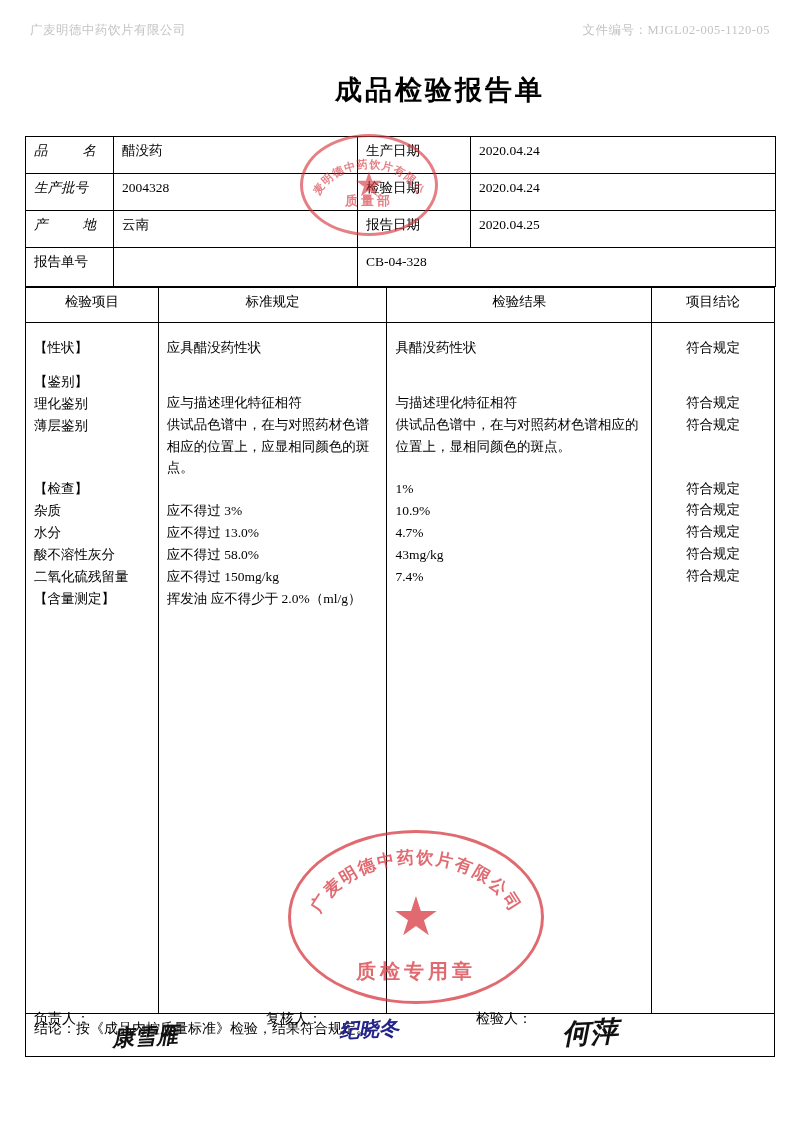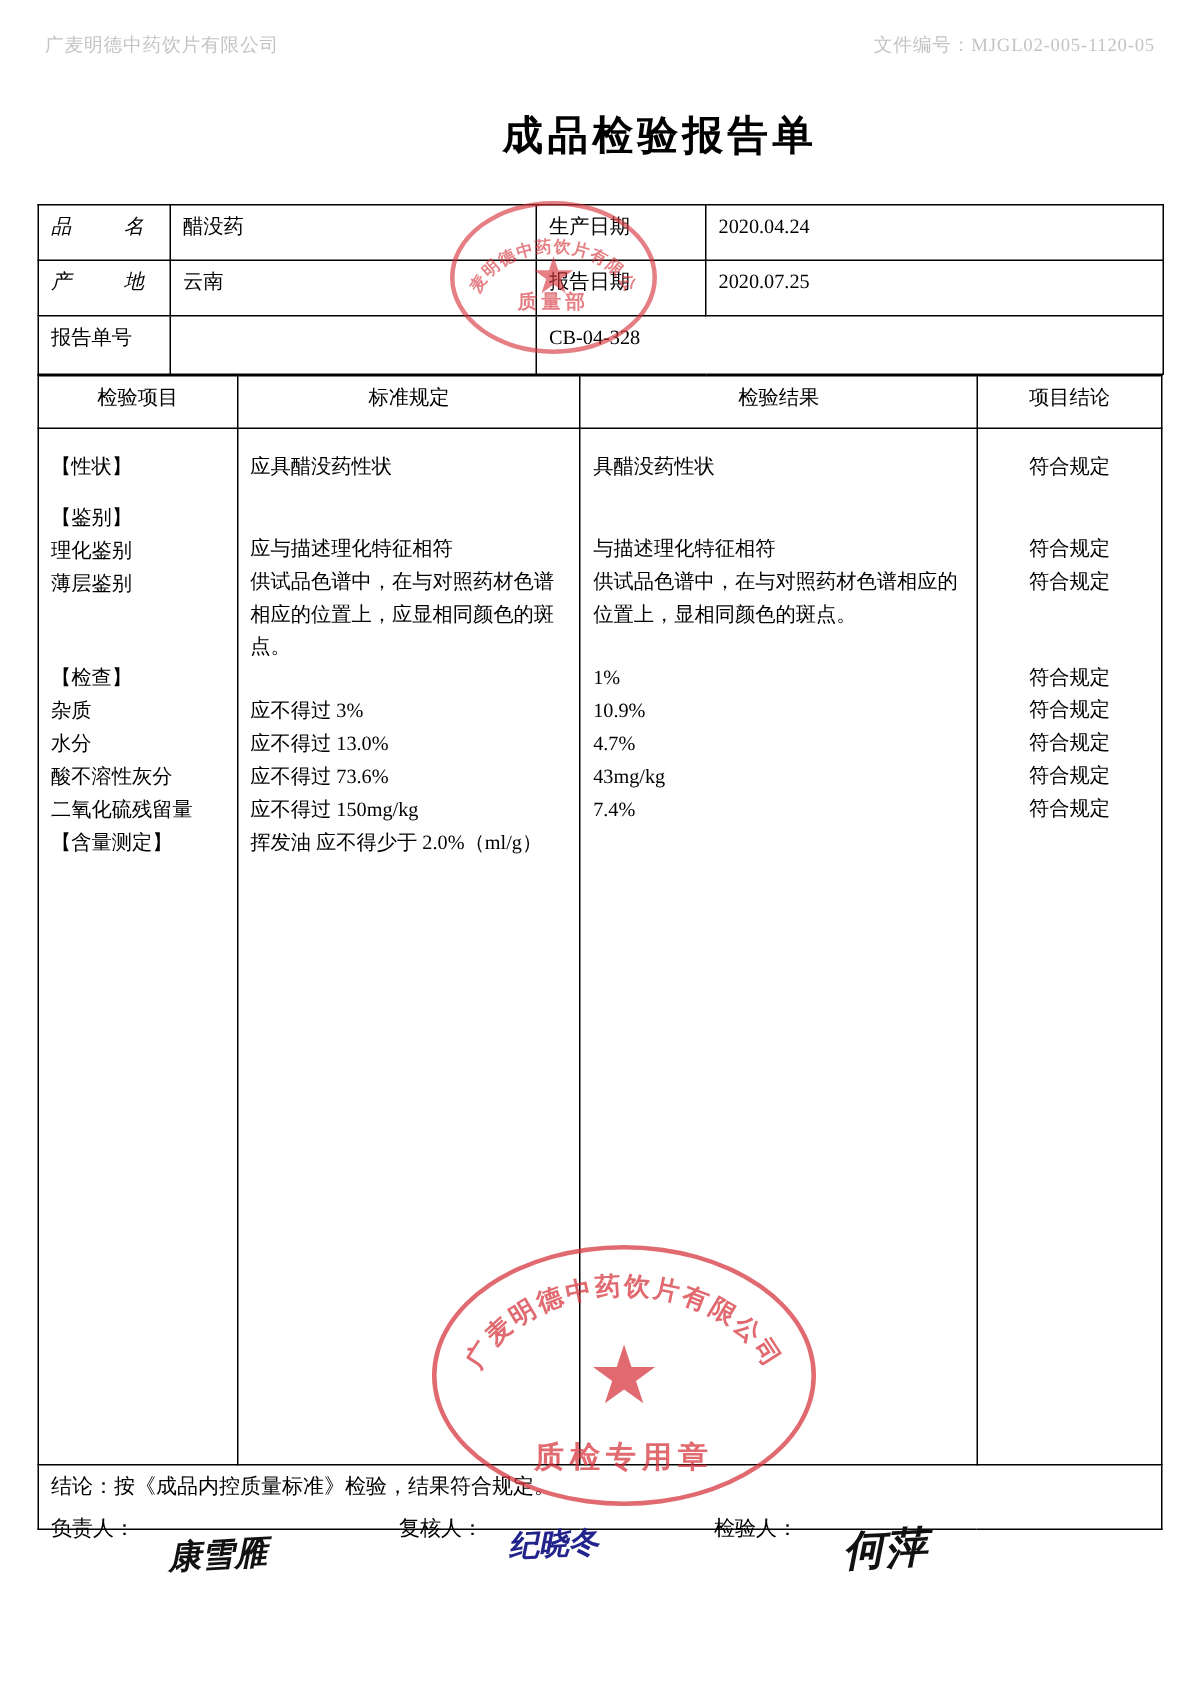--- a/index.html
+++ b/index.html
@@ -234,26 +234,32 @@
       <tbody>
         <tr>
           <td class="lbl cell-h">
             <span class="lbl-spread">品   名</span>
           </td>
           <td class="val">醋没药</td>
           <td class="mid-lbl">生产日期</td>
           <td class="val">2020.04.24</td>
         </tr>
         <tr>
+          <td class="lbl cell-h">生产批号</td>
+          <td class="val num">2004328</td>
+          <td class="mid-lbl">检验日期</td>
+          <td class="val">2020.04.24</td>
+        </tr>
+        <tr>
           <td class="lbl cell-h">
             <span class="lbl-spread">产   地</span>
           </td>
           <td class="val">云南</td>
           <td class="mid-lbl">报告日期</td>
-          <td class="val">2020.07.25</td>
+          <td class="val">2020.04.25</td>
         </tr>
         <tr class="report-no-row">
           <td class="lbl">报告单号</td>
           <td class="val"></td>
           <td class="val num" colspan="2">CB-04-328</td>
         </tr>
       </tbody>
     </table>
 
     <table class="main">
@@ -290,21 +296,21 @@
           <td class="body-cell">
             <div class="body-inner">
               <div>应具醋没药性状</div>
               <div class="spacer-lg"></div>
               <div style="height:21px"></div>
               <div>应与描述理化特征相符</div>
               <div>供试品色谱中，在与对照药材色谱相应的位置上，应显相同颜色的斑点。</div>
               <div style="height:21px"></div>
               <div>应不得过 3%</div>
               <div>应不得过 13.0%</div>
-              <div>应不得过 73.6%</div>
+              <div>应不得过 58.0%</div>
               <div>应不得过 150mg/kg</div>
               <div>挥发油  应不得少于 2.0%（ml/g）</div>
             </div>
           </td>
           <td class="body-cell">
             <div class="body-inner">
               <div>具醋没药性状</div>
               <div class="spacer-lg"></div>
               <div style="height:21px"></div>
               <div>与描述理化特征相符</div>

